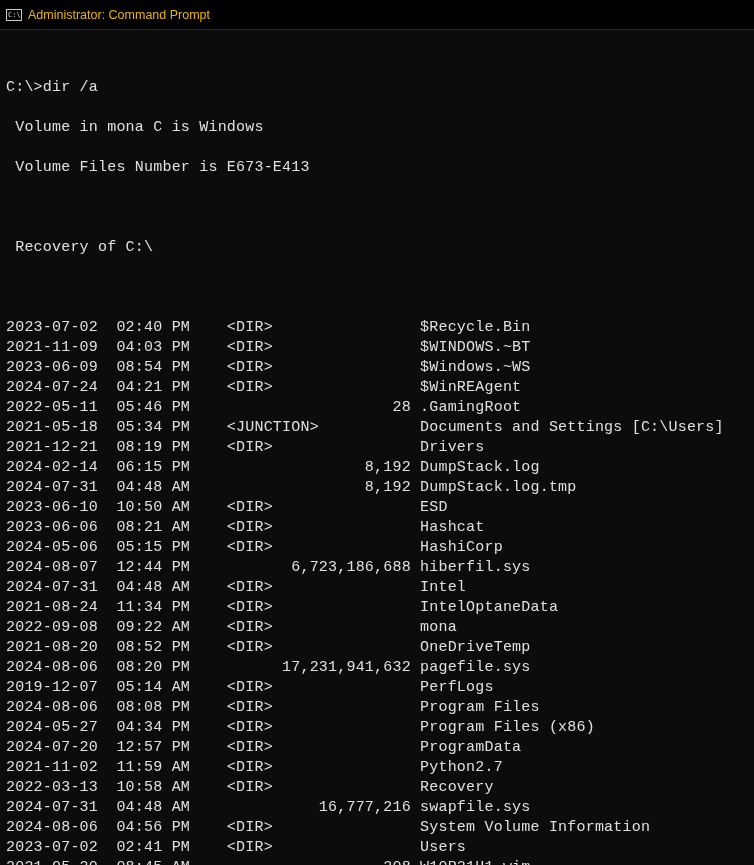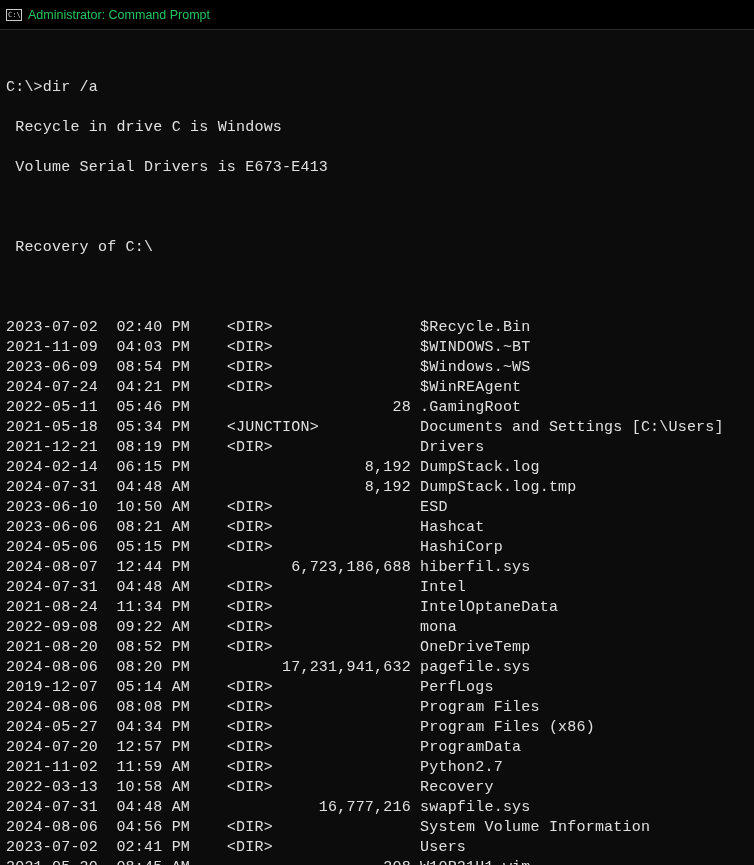--- a/index.html
+++ b/index.html
@@ -23,21 +23,21 @@
     .titlebar-icon {
       width: 16px;
       height: 16px;
       margin-right: 6px;
       display: flex;
       align-items: center;
       justify-content: center;
     }
     .titlebar-icon svg { display: block; }
     .titlebar-text {
-      color: #22c55e;
+      color: #eab308;
       font-family: 'Segoe UI', Tahoma, sans-serif;
       font-size: 12.5px;
       font-weight: 400;
     }
     .terminal {
       padding: 28px 6px 6px 6px;
       white-space: pre;
       line-height: 20px;
       letter-spacing: 0.2px;
     }
@@ -51,22 +51,22 @@
     <svg width="16" height="16" viewBox="0 0 16 16">
       <rect x="0.5" y="2.5" width="15" height="11" fill="#000" stroke="#ccc" stroke-width="1"></rect>
       <text x="2" y="10" font-size="7" fill="#ccc" font-family="monospace">C:\</text>
     </svg>
   </span>
   <span class="titlebar-text">Administrator: Command Prompt</span>
 </div>
 
 <div class="terminal">
 <span class="row"><span>C:\&gt;</span><span>dir /a</span></span>
-<span class="row"> Recycle in drive C is Windows</span>
-<span class="row"> Volume Serial Drivers is E673-E413</span>
+<span class="row"> Volume in mona C is Windows</span>
+<span class="row"> Volume Files Number is E673-E413</span>
 <span class="row"> </span>
 <span class="row"> Recovery of C:\</span>
 <span class="row"> </span>
 <div id="entries"><span class="row">2023-07-02  02:40 PM    &lt;DIR&gt;                $Recycle.Bin</span><span class="row">2021-11-09  04:03 PM    &lt;DIR&gt;                $WINDOWS.~BT</span><span class="row">2023-06-09  08:54 PM    &lt;DIR&gt;                $Windows.~WS</span><span class="row">2024-07-24  04:21 PM    &lt;DIR&gt;                $WinREAgent</span><span class="row">2022-05-11  05:46 PM                      28 .GamingRoot</span><span class="row">2021-05-18  05:34 PM    &lt;JUNCTION&gt;           Documents and Settings [C:\Users]</span><span class="row">2021-12-21  08:19 PM    &lt;DIR&gt;                Drivers</span><span class="row">2024-02-14  06:15 PM                   8,192 DumpStack.log</span><span class="row">2024-07-31  04:48 AM                   8,192 DumpStack.log.tmp</span><span class="row">2023-06-10  10:50 AM    &lt;DIR&gt;                ESD</span><span class="row">2023-06-06  08:21 AM    &lt;DIR&gt;                Hashcat</span><span class="row">2024-05-06  05:15 PM    &lt;DIR&gt;                HashiCorp</span><span class="row">2024-08-07  12:44 PM           6,723,186,688 hiberfil.sys</span><span class="row">2024-07-31  04:48 AM    &lt;DIR&gt;                Intel</span><span class="row">2021-08-24  11:34 PM    &lt;DIR&gt;                IntelOptaneData</span><span class="row">2022-09-08  09:22 AM    &lt;DIR&gt;                mona</span><span class="row">2021-08-20  08:52 PM    &lt;DIR&gt;                OneDriveTemp</span><span class="row">2024-08-06  08:20 PM          17,231,941,632 pagefile.sys</span><span class="row">2019-12-07  05:14 AM    &lt;DIR&gt;                PerfLogs</span><span class="row">2024-08-06  08:08 PM    &lt;DIR&gt;                Program Files</span><span class="row">2024-05-27  04:34 PM    &lt;DIR&gt;                Program Files (x86)</span><span class="row">2024-07-20  12:57 PM    &lt;DIR&gt;                ProgramData</span><span class="row">2021-11-02  11:59 AM    &lt;DIR&gt;                Python2.7</span><span class="row">2022-03-13  10:58 AM    &lt;DIR&gt;                Recovery</span><span class="row">2024-07-31  04:48 AM              16,777,216 swapfile.sys</span><span class="row">2024-08-06  04:56 PM    &lt;DIR&gt;                System Volume Information</span><span class="row">2023-07-02  02:41 PM    &lt;DIR&gt;                Users</span><span class="row">2021-05-20  08:45 AM                     208 W10P21H1.wim</span></div>
 
 
 
 
 </div>
 

